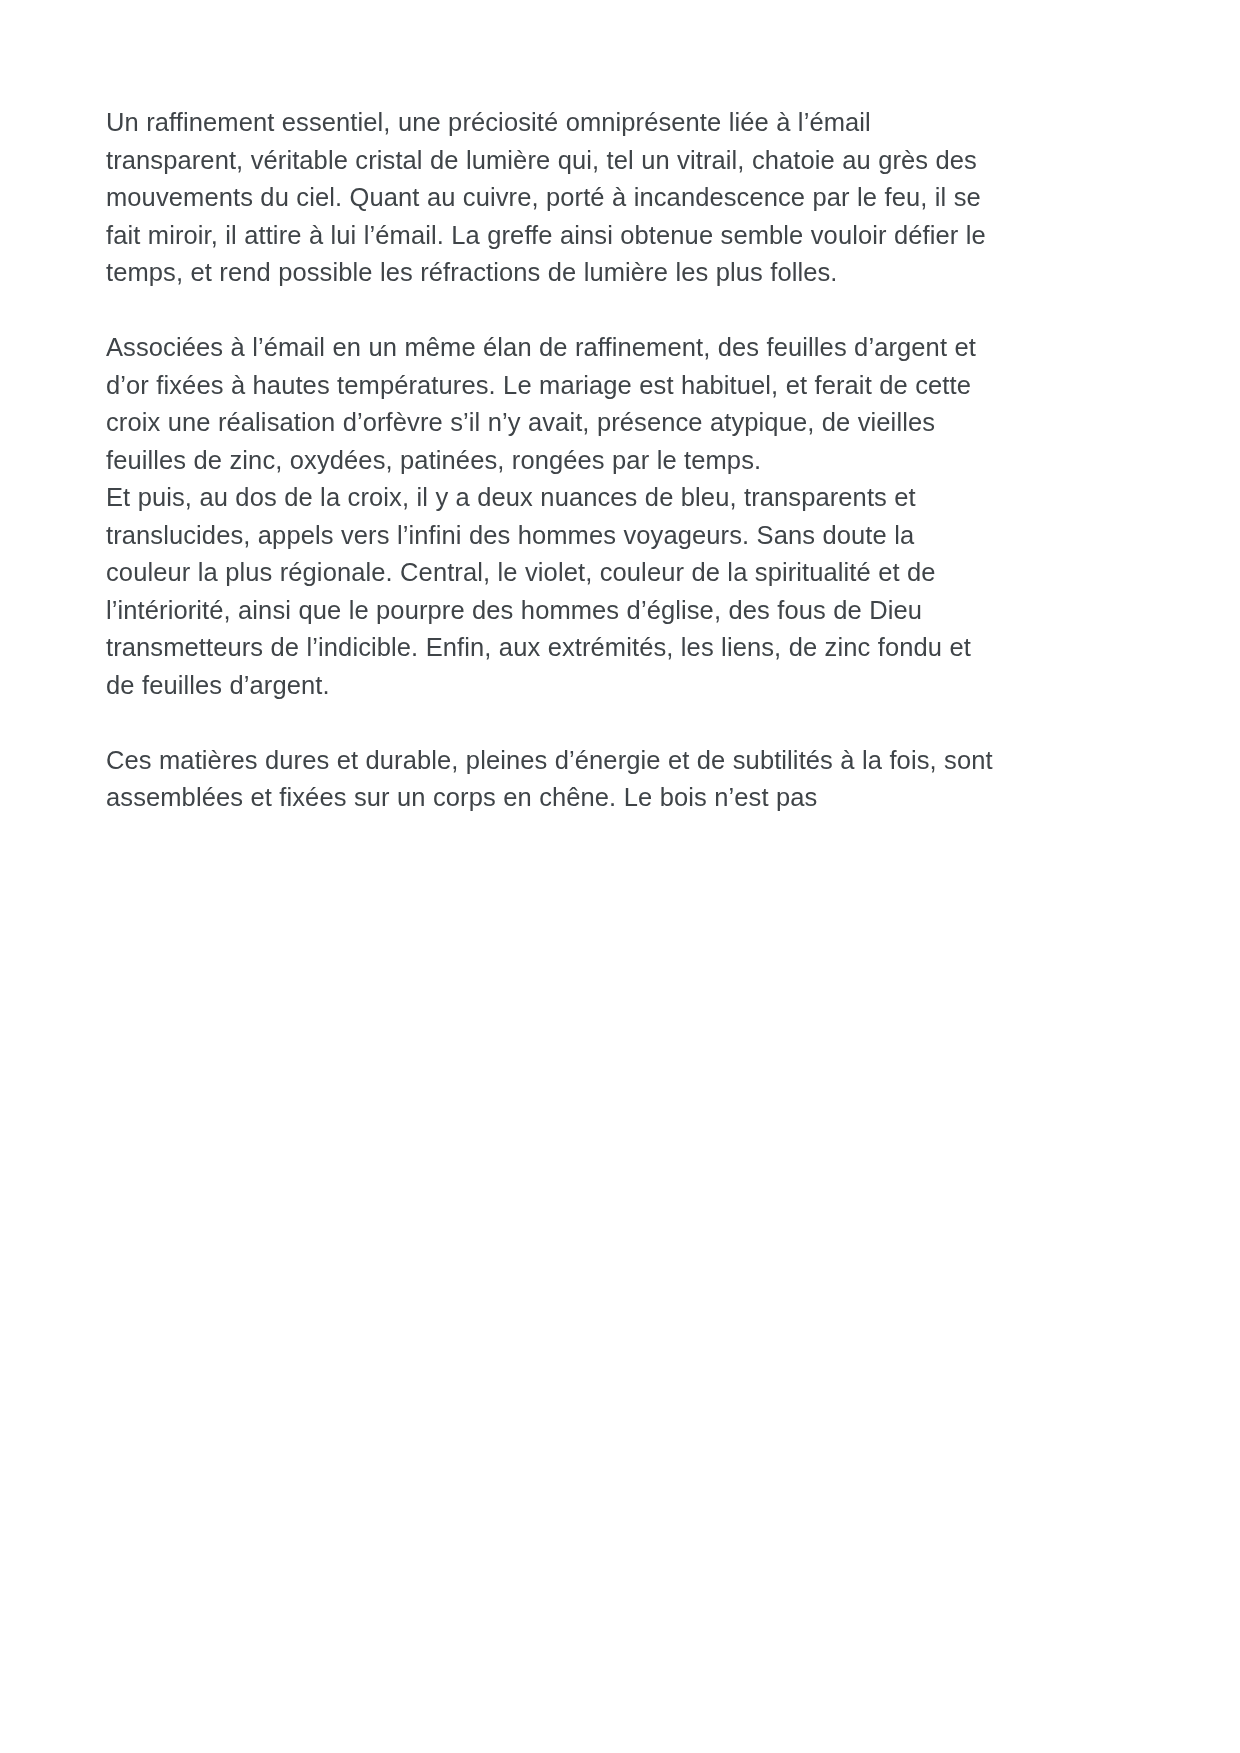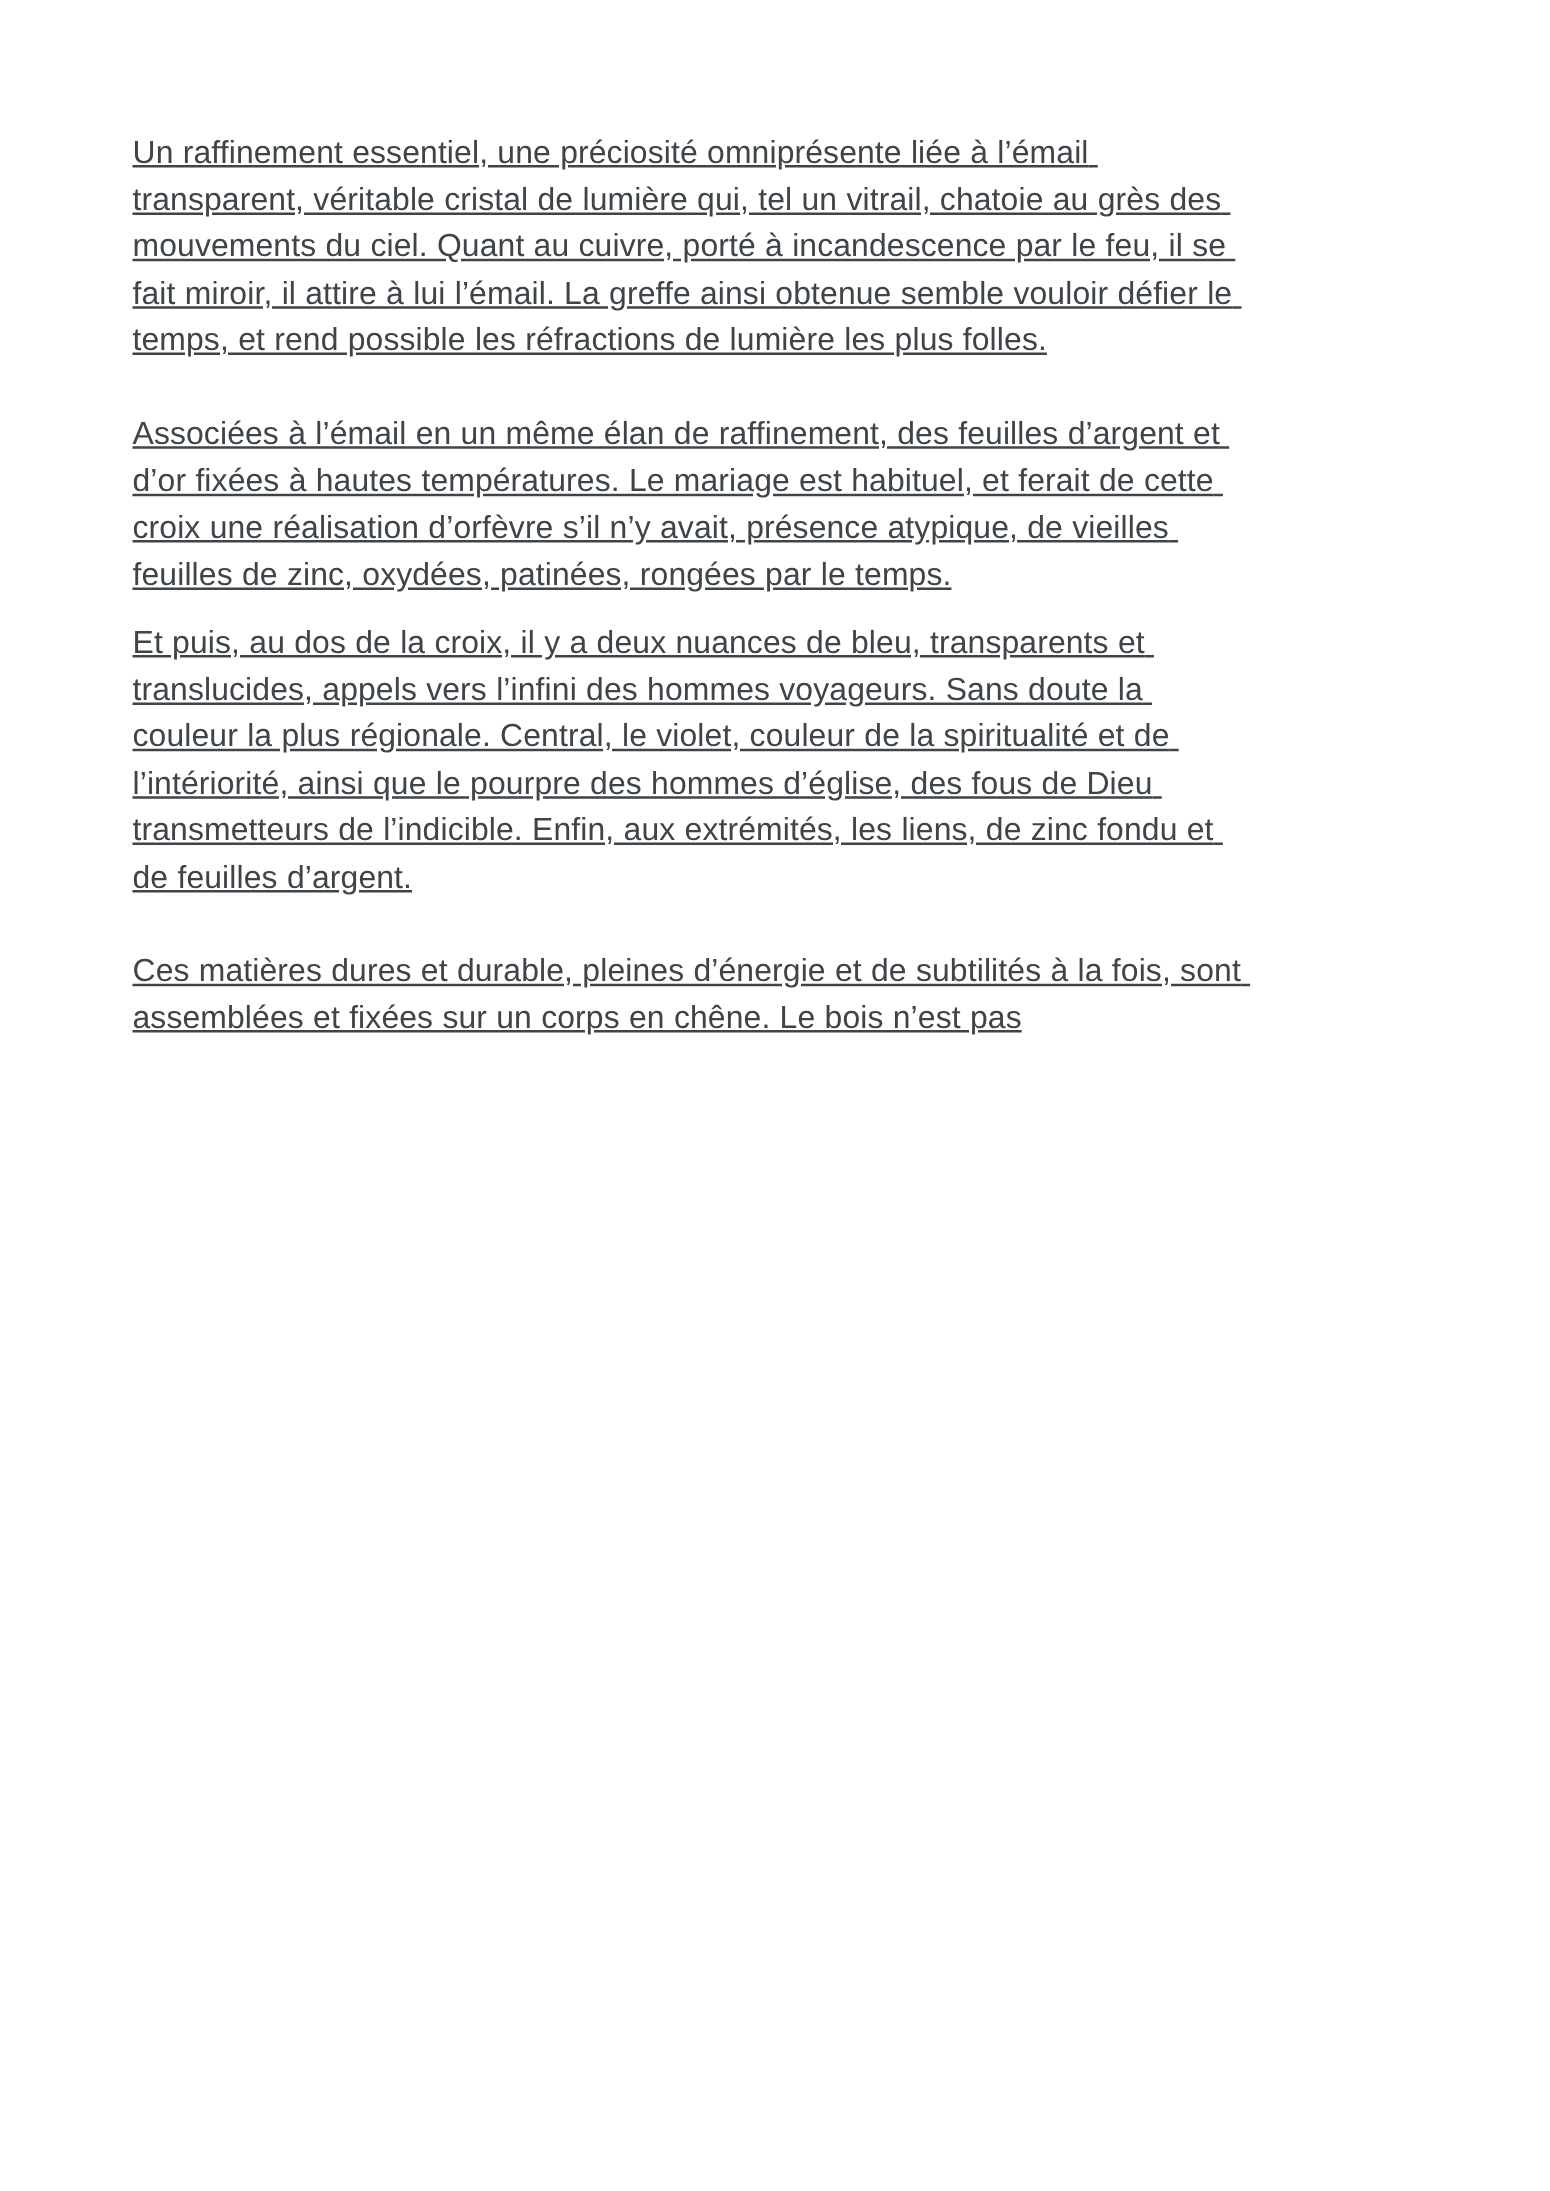--- a/index.html
+++ b/index.html
@@ -26,28 +26,27 @@
     color: #3f4448;
     font-size: 25.5px;
     line-height: 37.5px;
     letter-spacing: 0.1px;
     text-align: left;
     word-spacing: 0.2px;
   }
   .para {
     margin: 0 0 37.5px 0;
     white-space: pre-wrap;
-    text-decoration: underline;
   }
   .para:last-child {
     margin-bottom: 0;
   }
   
   .para.tight {
-    margin-bottom: 17px;
+    margin-bottom: 0;
   }
 </style>
 </head>
 <body>
 
 <div class="page">
   <article class="doc-body">
     <p class="para">Un raffinement essentiel, une préciosité omniprésente liée à l’émail transparent, véritable cristal de lumière qui, tel un vitrail, chatoie au grès des mouvements du ciel. Quant au cuivre, porté à incandescence par le feu, il se fait miroir, il attire à lui l’émail. La greffe ainsi obtenue semble vouloir défier le temps, et rend possible les réfractions de lumière les plus folles.</p>
     <p class="para tight">Associées à l’émail en un même élan de raffinement, des feuilles d’argent et d’or fixées à hautes températures. Le mariage est habituel, et ferait de cette croix une réalisation d’orfèvre s’il n’y avait, présence atypique, de vieilles feuilles de zinc, oxydées, patinées, rongées par le temps.</p>
     <p class="para">Et puis, au dos de la croix, il y a deux nuances de bleu, transparents et translucides, appels vers l’infini des hommes voyageurs. Sans doute la couleur la plus régionale. Central, le violet, couleur de la spiritualité et de l’intériorité, ainsi que le pourpre des hommes d’église, des fous de Dieu transmetteurs de l’indicible. Enfin, aux extrémités, les liens, de zinc fondu et de feuilles d’argent.</p>

